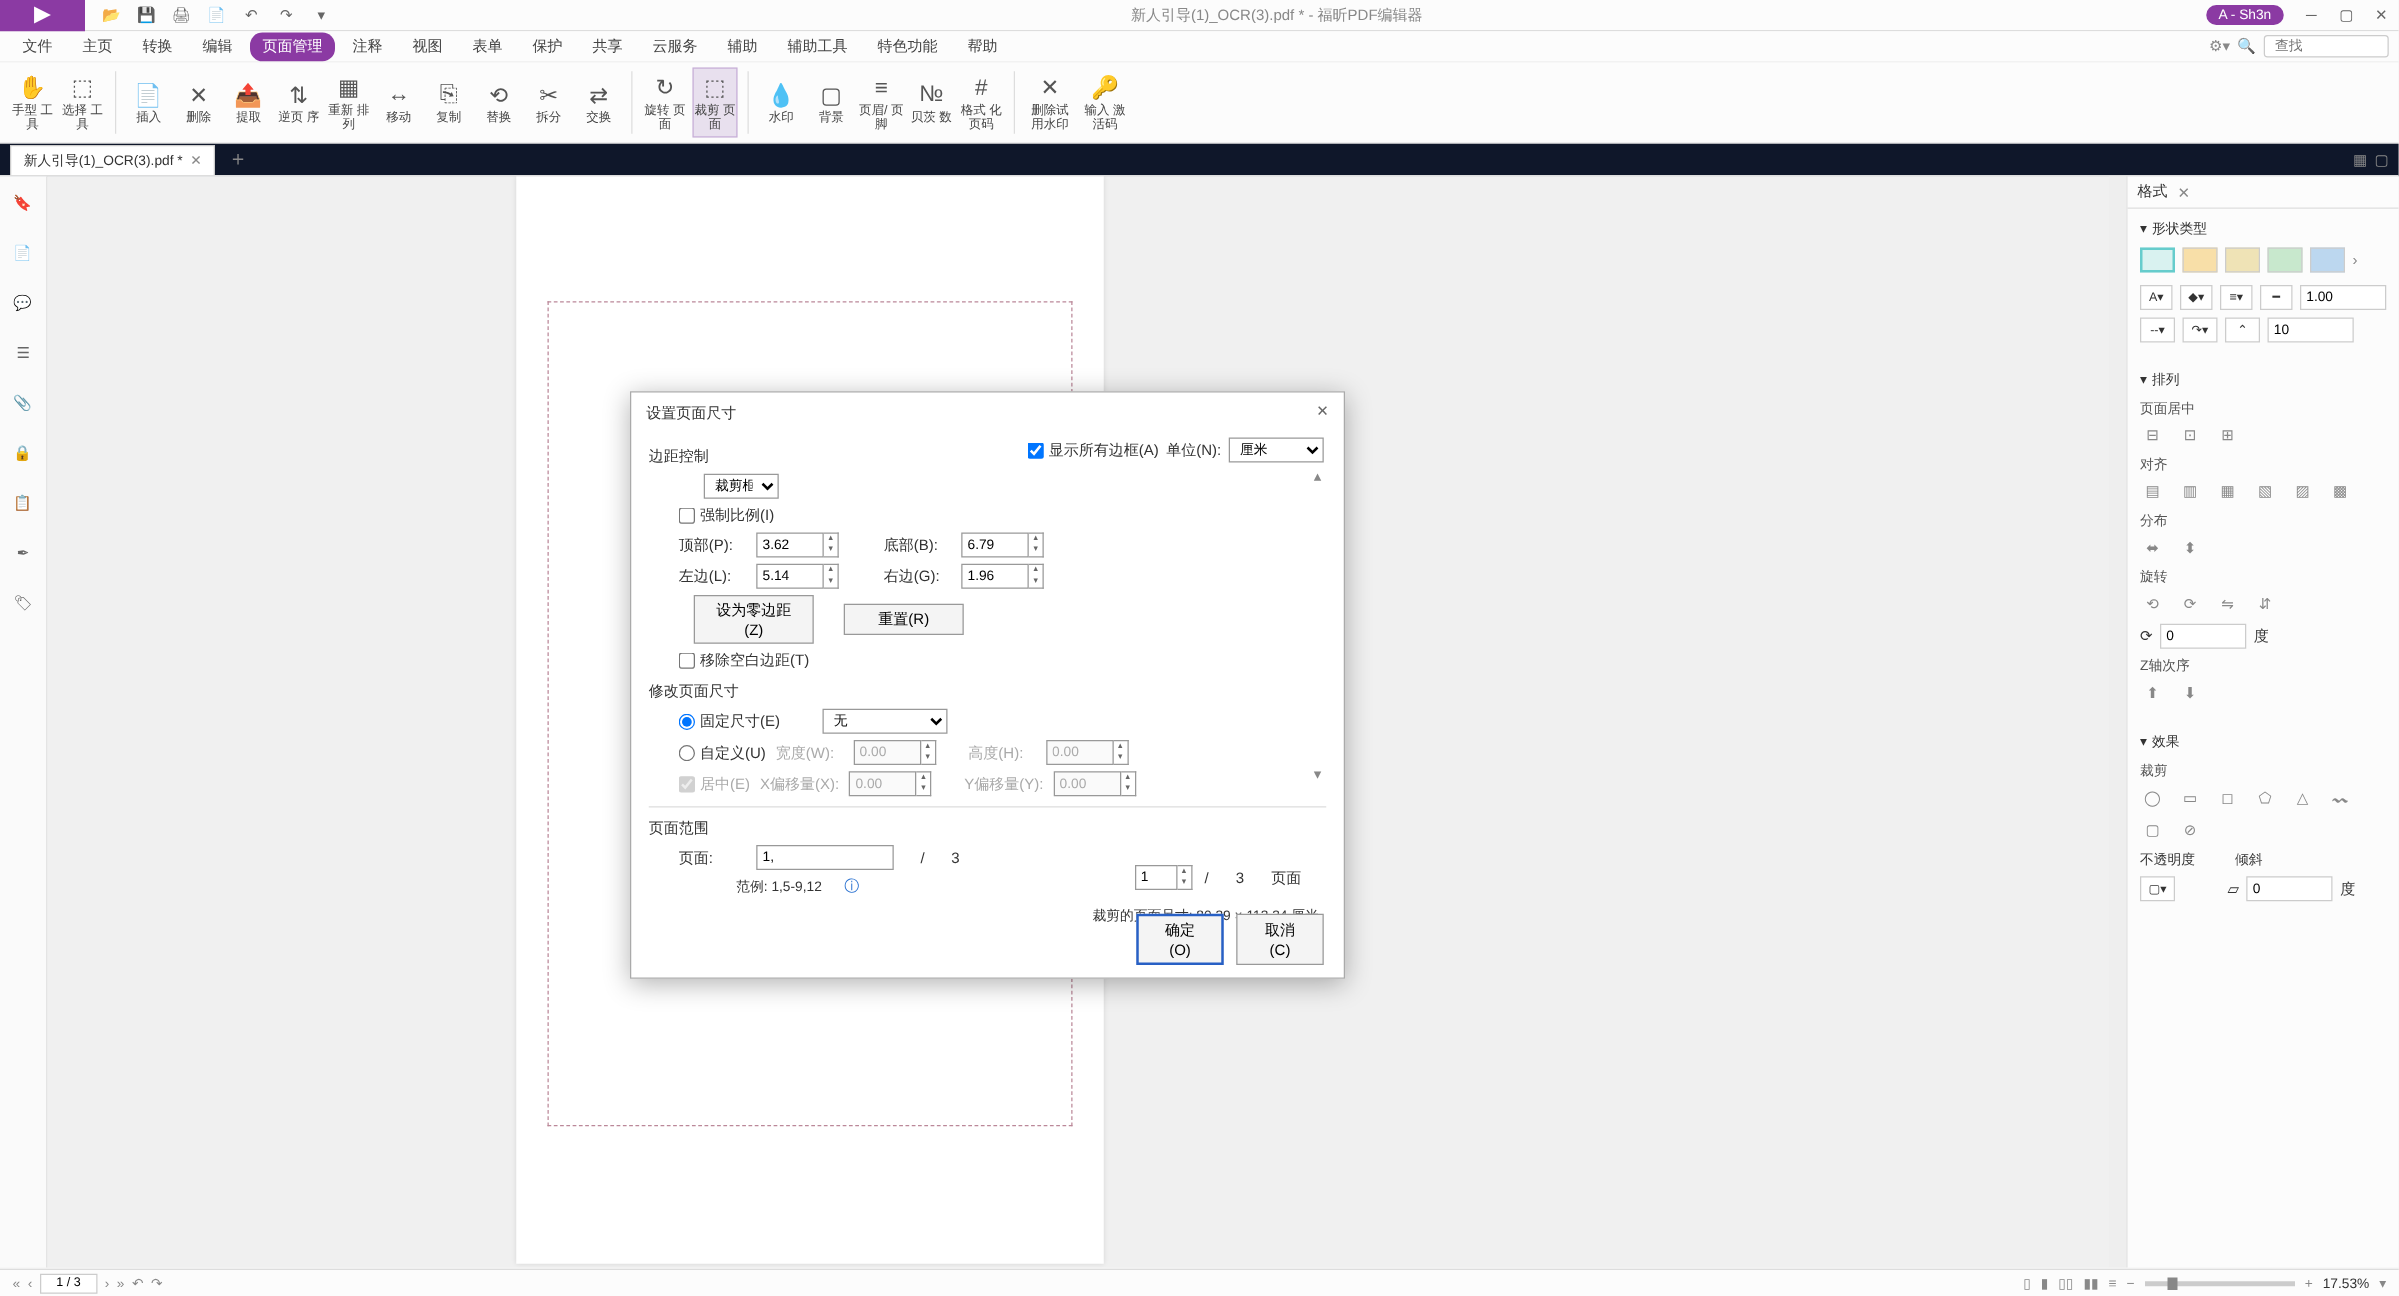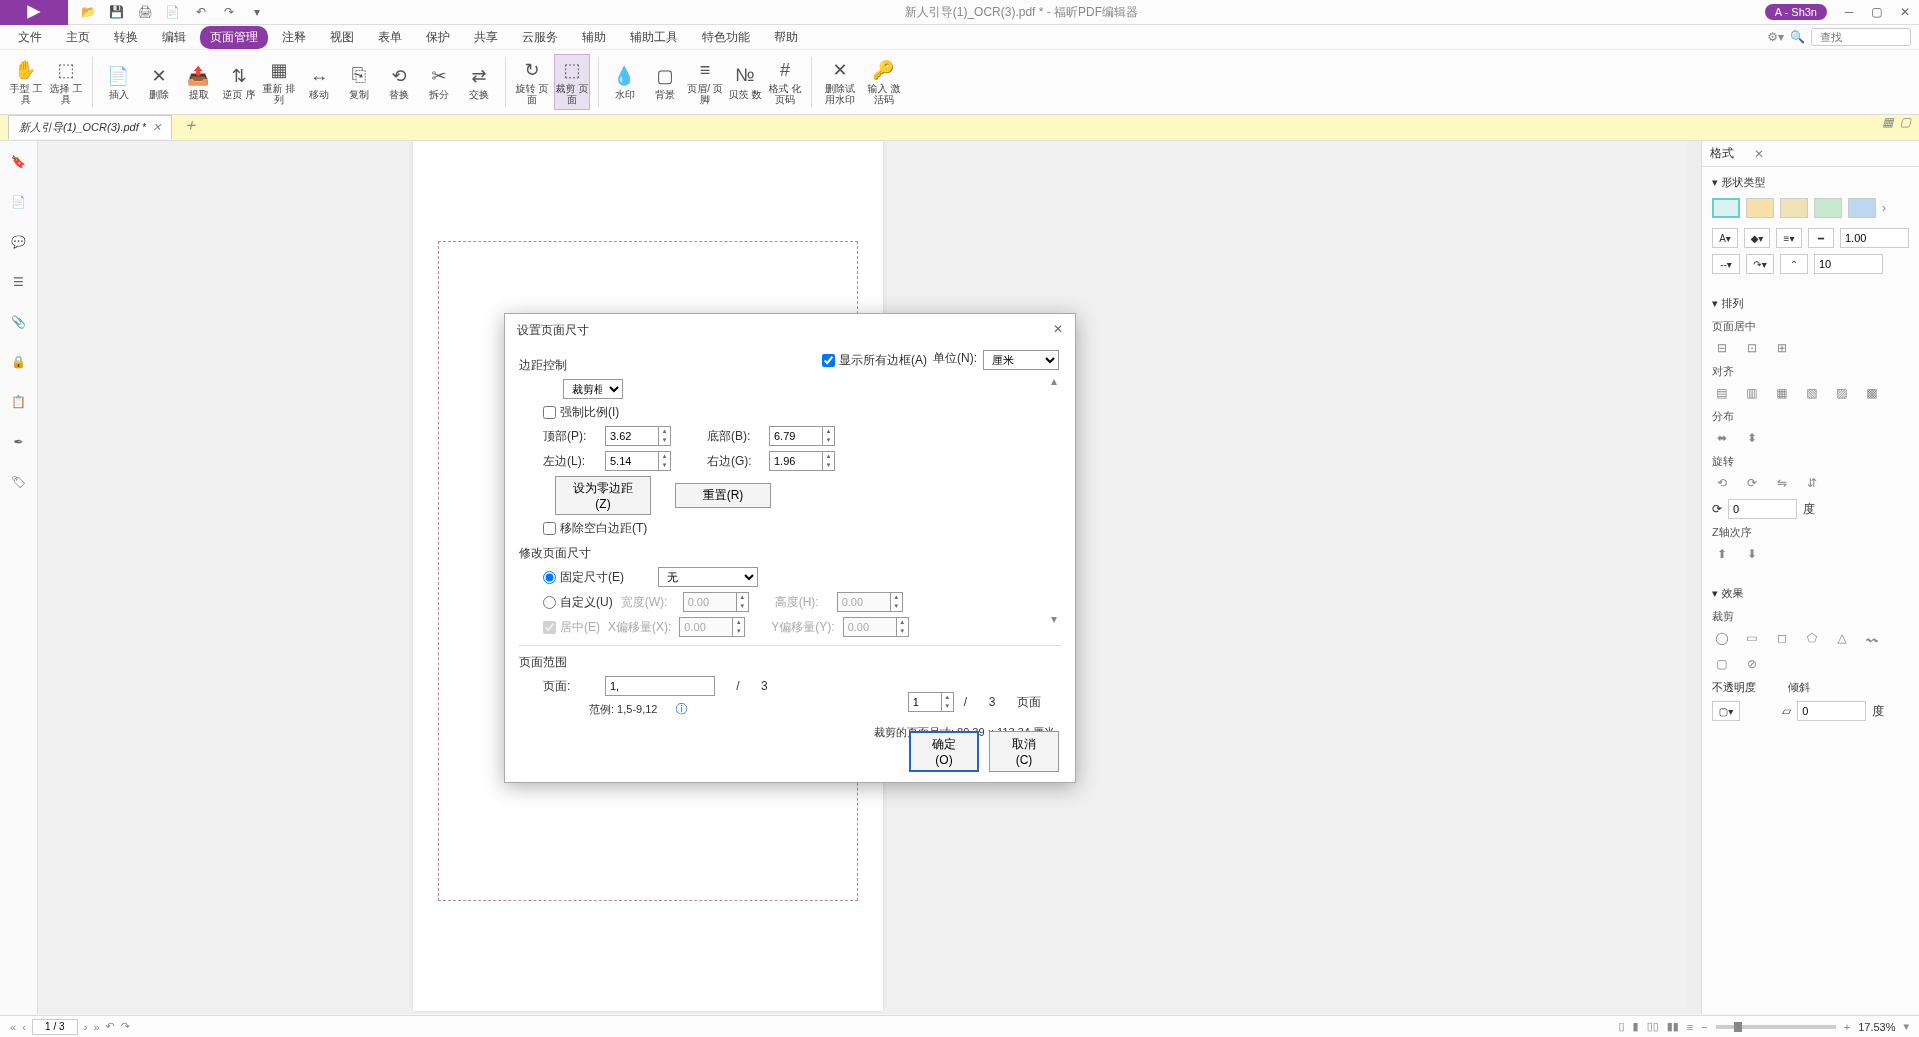--- a/index.html
+++ b/index.html
@@ -25,39 +25,39 @@
 
 .ribbon { height: 65px; background: #fcfcfc; display: flex; align-items: center; padding: 4px 8px; gap: 4px; border-bottom: 1px solid #ddd; }
 .ribbon-btn { display: flex; flex-direction: column; align-items: center; justify-content: center; width: 36px; height: 56px; cursor: pointer; font-size: 11px; color: #444; gap:2px; }
 .ribbon-btn.wide { width: 40px; }
 .ribbon-btn.active { background: #e8e0ee; border:1px solid #c8b0d8; }
 .ribbon-btn .ico { width: 22px; height: 22px; color: #555; display:flex;align-items:center;justify-content:center;font-size:18px; }
 .rbl { font-size:10px; line-height:11px; text-align:center; }
 .ribbon-sep { width:1px; height:50px; background:#ddd; margin:0 4px; }
 
 
-.tabbar { height: 26px; background: #fef9c3; display: flex; align-items: flex-start; padding: 0 8px; border-bottom:1px solid #ddd;font-style:italic;}
+.tabbar { height: 26px; background: #0f172a; display: flex; align-items: center; padding: 0 8px; border-bottom:1px solid #ddd;}
 .file-tab { background: #fff; padding: 4px 10px; border: 1px solid #ccc; border-bottom:none; display:flex; align-items:center; gap:6px; font-size:11px; }
 .tab-close { color:#888; cursor:pointer; }
 .tab-add { margin-left:10px; color:#888; font-size:16px; cursor:pointer; }
 .tabbar-right { margin-left:auto; display:flex; gap:6px; }
 
 
 .main { display: flex; height: 873px; }
 .left-sidebar { width: 38px; background: #fafafa; border-right:1px solid #ddd; display:flex; flex-direction:column; align-items:center; padding-top:10px; gap:18px; }
 .ls-btn { width:22px; height:22px; color:#666; cursor:pointer; display:flex;align-items:center;justify-content:center; }
 .canvas-area { flex:1; background:#f0f0f0; position:relative; overflow:hidden; }
 .page-preview { position:absolute; left:375px; top:0; width:470px; height:870px; background:#fff; box-shadow:0 0 4px rgba(0,0,0,0.1); }
 .crop-guides { position:absolute; border:1px dashed #b89; }
 .cg1 { left:400px; top:100px; width:420px; height:660px; }
 .canvas-scroll { position:absolute; right:0; top:0; width:14px; height:100%; background:#eee; }
 
 
 .right-panel { width: 218px; background: #fcfcfc; border-left:1px solid #ddd; display:flex; flex-direction:column; }
-.rp-tab { display:flex; padding:4px 8px; border-bottom:1px solid #ddd; align-items:center; gap:20px;}
+.rp-tab { display:flex; padding:4px 8px; border-bottom:1px solid #ddd; align-items:center; gap:8px;}
 .rp-tab-label { font-size:12px; }
 .rp-tab-close { color:#888; cursor:pointer; }
 .rp-section { padding:8px 10px; }
 .rp-heading { font-size:11px; color:#333; margin-bottom:8px; display:flex; align-items:center; }
 .rp-heading::before { content:"▾ "; margin-right:4px; }
 .shape-swatches { display:flex; gap:6px; margin-bottom:10px; }
 .swatch { width:28px; height:20px; border:1px solid #ccc; cursor:pointer; }
 .sw1 { background:#d9f2f0; border:2px solid #6cc;} .sw2{background:#f8dfa8;} .sw3{background:#efe3b6;} .sw4{background:#c8e8cd;} .sw5{background:#bcd7ef;}
 .rp-controls-row { display:flex; gap:6px; align-items:center; margin-bottom:6px; }
 .rp-drop { width:28px; height:20px; border:1px solid #ccc; background:#fff; font-size:10px; display:flex;align-items:center;justify-content:center; }
@@ -414,21 +414,21 @@
           <input class="dlg-num" style="width: 110px;" value="1,">
           <span style="width:30px;text-align:center;">/</span>
           <span>3</span>
         </div>
         <div class="dlg-row" style="margin-left:70px;">
           <span style="font-size:11px;">范例:   1,5-9,12</span>
           <span style="color:#2870d0;margin-left:10px;">ⓘ</span>
         </div>
       </div>
 
-      <div style="position:absolute;top:36px;right:16px;display:flex;gap:6px;">
+      <div style="position:absolute;top:36px;right:16px;display:flex;align-items:center;gap:6px;">
         <label class="dlg-check">
             <input type="checkbox" checked="" style="">
             <span>显示所有边框(A)</span>
           </label>
         <span>单位(N):</span>
         <select class="dlg-select" style="width:76px;"><option>厘米</option></select>
       </div>
 
       <div class="dlg-preview">
         <div style="position:absolute;right:-4px;top:0;bottom:28px;width:12px;display:flex;flex-direction:column;justify-content:space-between;color:#888;">

